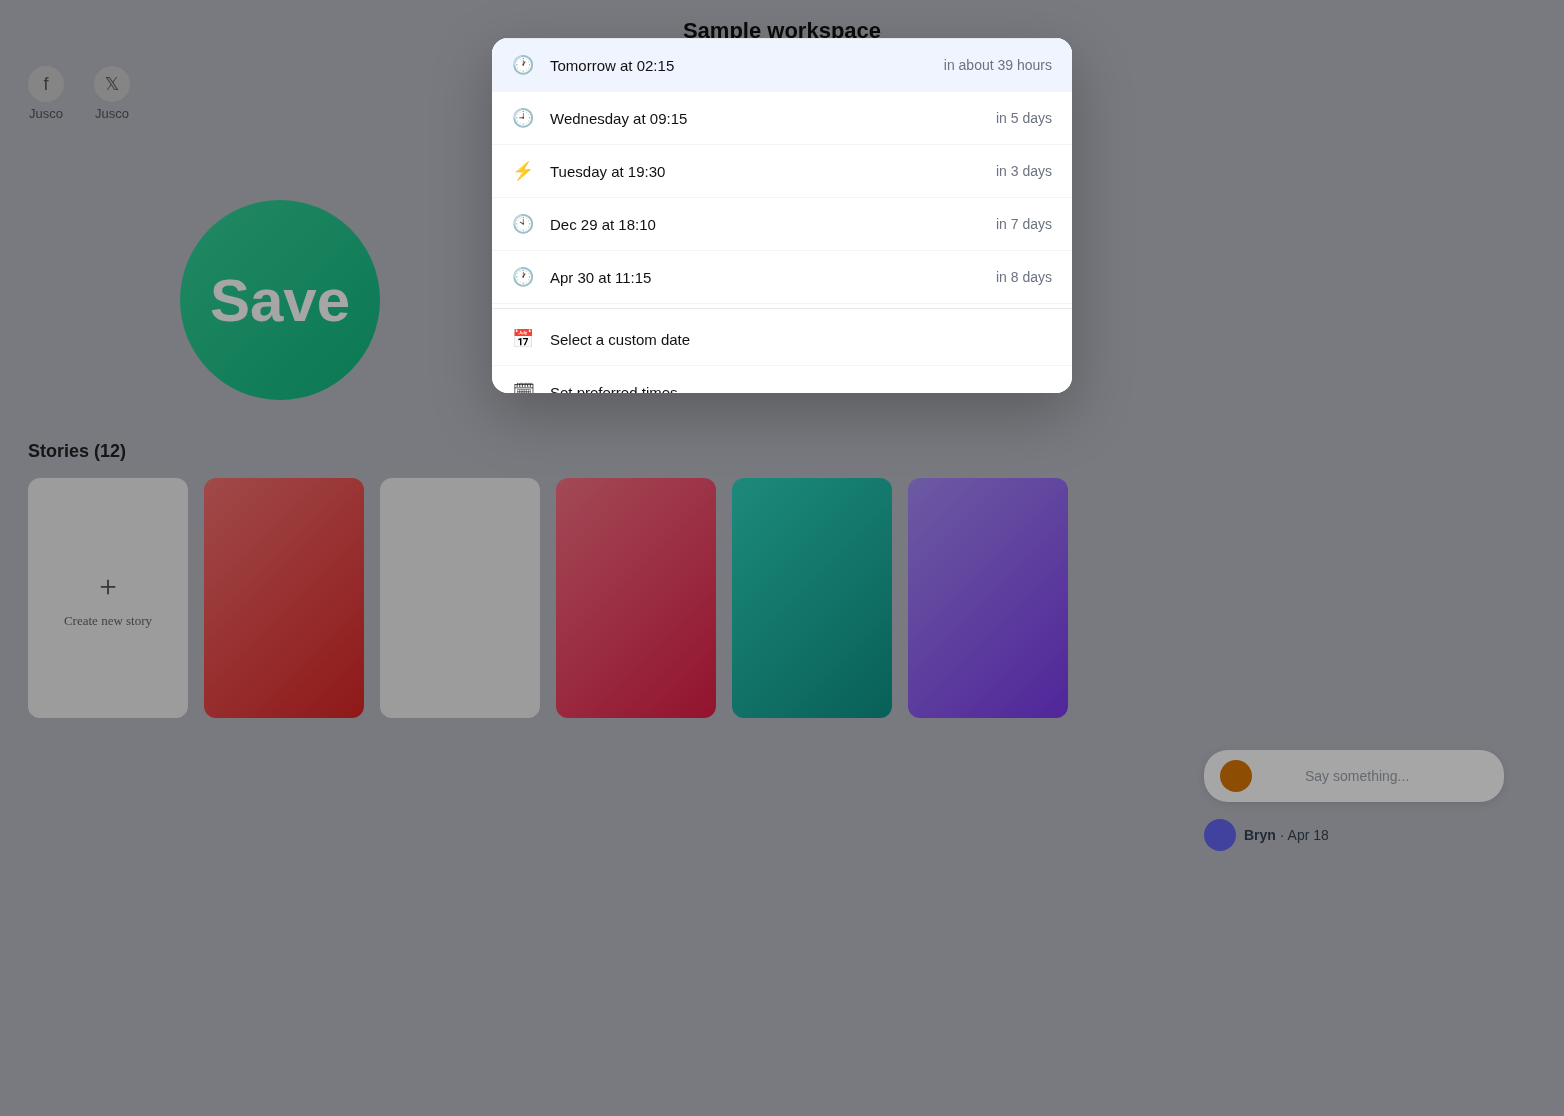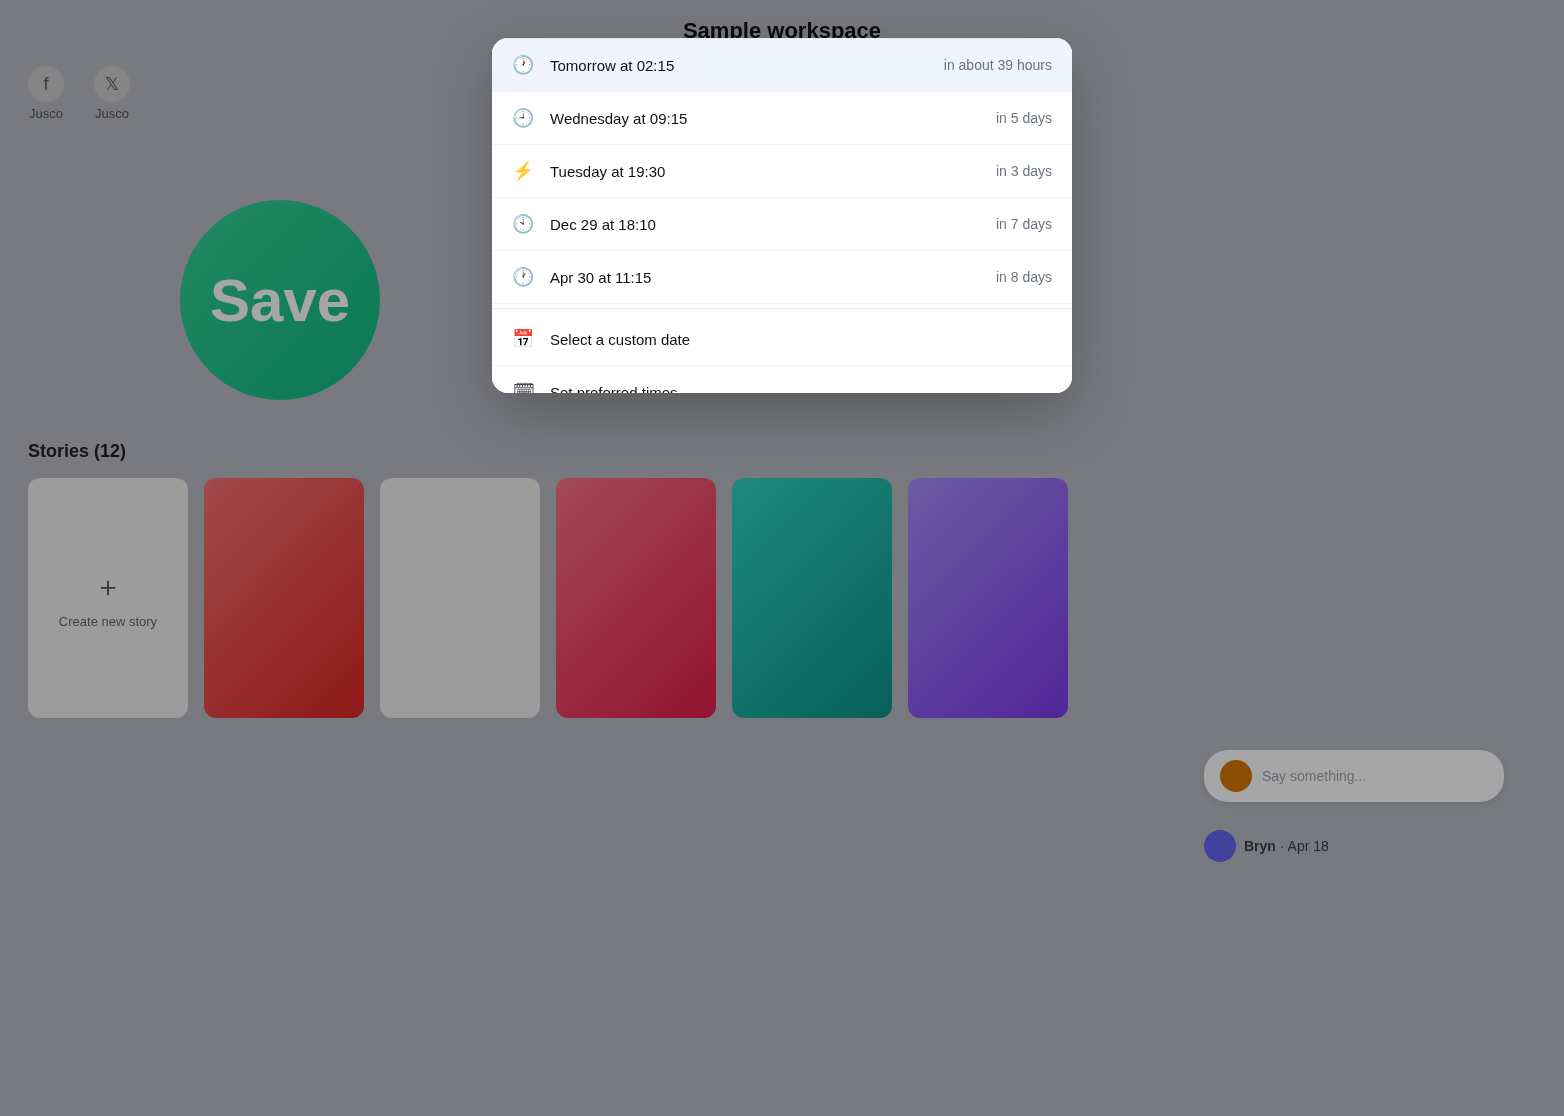--- a/index.html
+++ b/index.html
@@ -416,27 +416,28 @@
     .avatar {
       width: 32px;
       height: 32px;
       border-radius: 50%;
       background: #d97706;
     }
 
     .comment-placeholder {
       color: #9ca3af;
       font-size: 14px;
+      margin-left: 43px;
     }
 
     .bryn-comment {
       display: flex;
       align-items: center;
       gap: 8px;
-      margin-top: 28px;
+      margin-top: 17px;
     }
 
     .avatar-bryn {
       width: 32px;
       height: 32px;
       border-radius: 50%;
       background: #6366f1;
     }
 
     .bryn-text {
@@ -463,21 +464,21 @@
     </div>
   </div>
 
   <div class="bg-logo">Save</div>
 
   <div class="bg-stories-section" style="margin-top: 310px;">
     <div class="bg-stories-title">Stories (12)</div>
     <div class="bg-stories-row">
       <div class="bg-story-card create">
         <span style="font-size:28px;">＋</span>
-        <span style="font-size:13px;text-align:center;color:#666;">Create new story</span>
+        <span style="font-size:13px;text-align:center;color:#666;font-family:Liberation Serif, serif;">Create new story</span>
       </div>
       <div class="bg-story-card red"></div>
       <div class="bg-story-card" style="background:#f0f0f0;"></div>
       <div class="bg-story-card pink"></div>
       <div class="bg-story-card teal"></div>
       <div class="bg-story-card purple"></div>
     </div>
   </div>
 
   <div class="right-panel">

